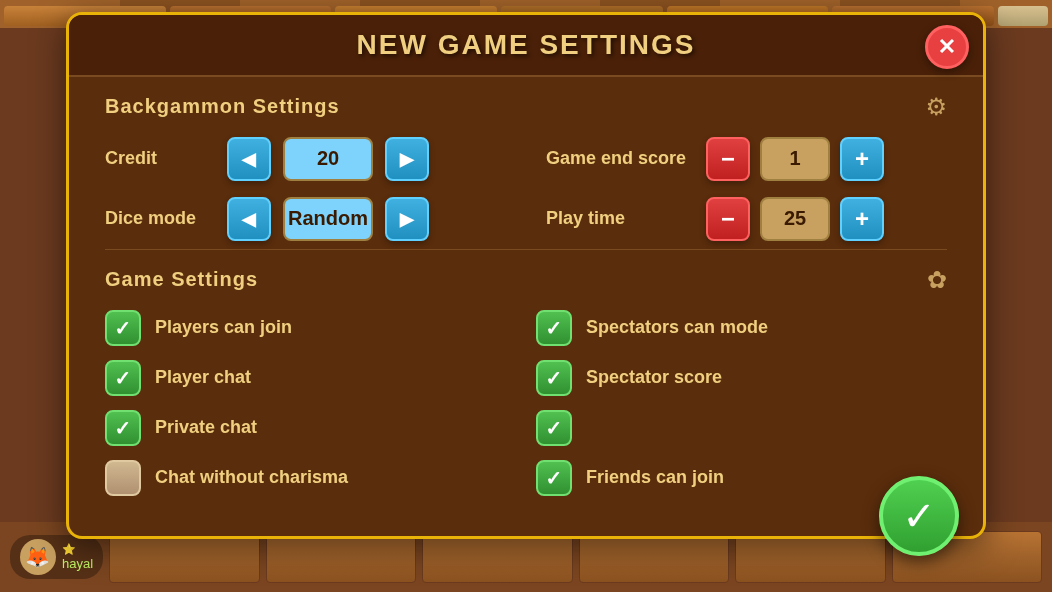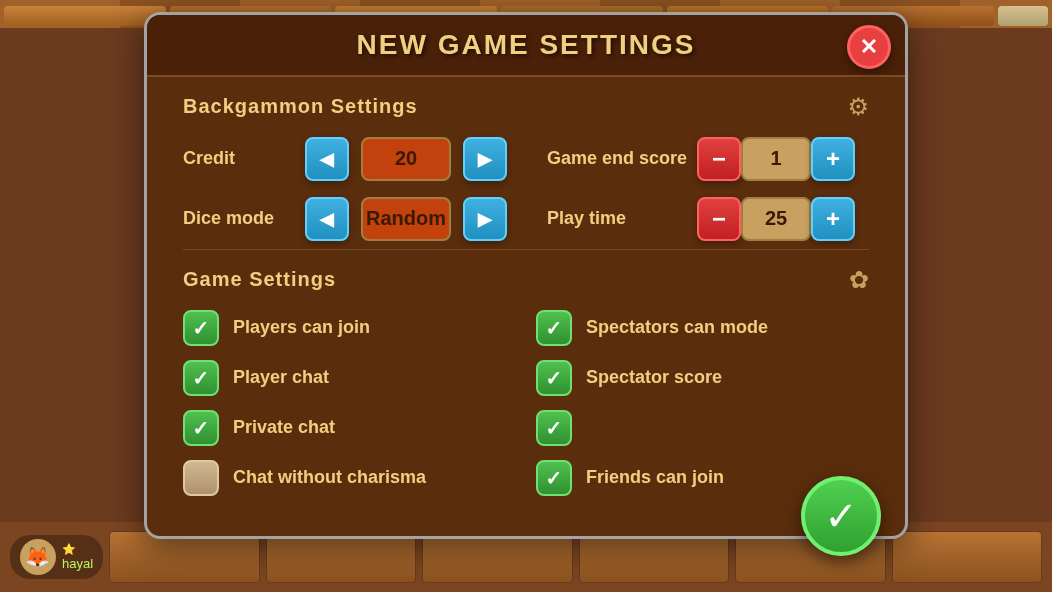--- a/index.html
+++ b/index.html
@@ -77,24 +77,24 @@
       left: 0; right: 0;
       bottom: 70px;
       display: flex;
       align-items: center;
       justify-content: center;
     }
 
     .modal {
       background: #5a2d0c;
       border-radius: 16px;
-      width: 764px;
+      width: 920px;
       padding: 0 0 24px 0;
       position: relative;
-      border: 3px solid #a3a3a3;
+      border: 3px solid #eab308;
       box-shadow: 0 8px 32px rgba(0,0,0,0.5);
     }
 
     
     .modal-title-bar {
       background: #4a2008;
       border-radius: 13px 13px 0 0;
       padding: 14px 20px;
       text-align: center;
       border-bottom: 2px solid #7a4a20;
@@ -177,21 +177,21 @@
       font-size: 18px;
       font-weight: 900;
       cursor: pointer;
       display: flex;
       align-items: center;
       justify-content: center;
       box-shadow: 0 3px 6px rgba(0,0,0,0.3);
     }
 
     .value-box {
-      background: #c2410c;
+      background: #7dd3fc;
       border-radius: 8px;
       min-width: 90px;
       height: 44px;
       display: flex;
       align-items: center;
       justify-content: center;
       color: #3a1a00;
       font-size: 20px;
       font-weight: 900;
       border: 2px solid #a08040;
@@ -326,20 +326,21 @@
     .col-left, .col-right {
       flex: 1;
       display: flex;
       flex-direction: column;
       gap: 4px;
     }
 
     .right-setting-group {
       display: flex;
       align-items: center;
+      gap: 10px;
       flex: 1;
       justify-content: flex-start;
     }
   </style>
 </head>
 <body>
 
 <div class="bg-top-bar">
   <div style="flex:1;background:linear-gradient(180deg,#c8823a 0%,#a06020 100%);border-radius:4px;height:20px;margin-top:2px;"></div>
   <div style="flex:1;background:linear-gradient(180deg,#b87030 0%,#905018 100%);border-radius:4px;height:20px;margin-top:2px;"></div>

